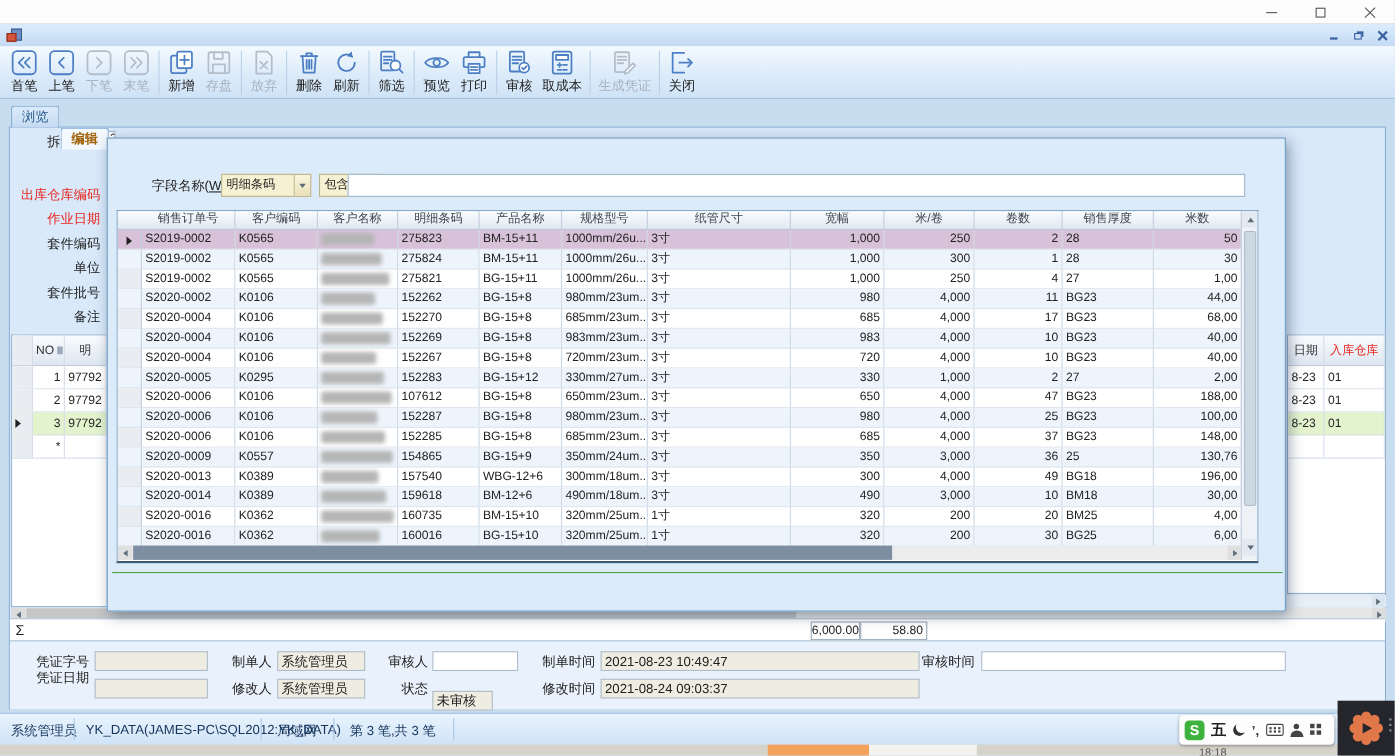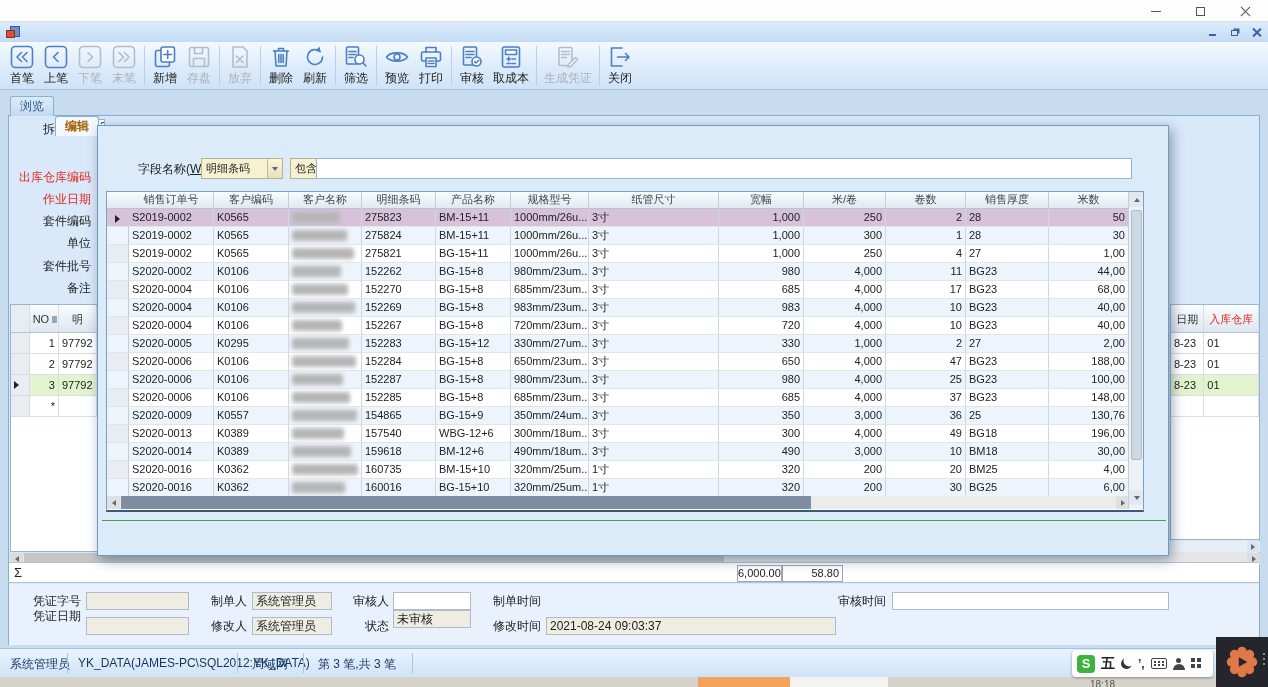--- a/index.html
+++ b/index.html
@@ -428,28 +428,29 @@
   </div>
 
   <div class="footer-form" id="footer-form">
       <span class="ff-label" style="left: 24px; width: 48px; top: 8px;">凭证字号</span>
       <span class="ff-field ro" style="left: 77px; width: 103px; top: 8px;"></span>
       <span class="ff-label" style="left: 190px; width: 48px; top: 8px;">制单人</span>
       <span class="ff-field ro" style="left: 243px; width: 80px; top: 8px;">系统管理员</span>
       <span class="ff-label" style="left: 332px; width: 48px; top: 8px;">审核人</span>
       <span class="ff-field" style="left: 384px; width: 78px; top: 8px;"></span>
       <span class="ff-label" style="left: 484px; width: 48px; top: 8px;">制单时间</span>
+      <span class="ff-field ro" style="left: 537px; width: 290px; top: 8px;">2021-08-23 10:49:47</span>
       <span class="ff-label" style="left: 829px; width: 48px; top: 8px;">审核时间</span>
       <span class="ff-field" style="left: 883px; width: 277px; top: 8px;"></span>
       <span class="ff-label" style="left: 24px; width: 48px; top: 23px;">凭证日期</span>
       <span class="ff-field ro" style="left: 77px; width: 103px; top: 33px;"></span>
       <span class="ff-label" style="left: 190px; width: 48px; top: 33px;">修改人</span>
       <span class="ff-field ro" style="left: 243px; width: 80px; top: 33px;">系统管理员</span>
       <span class="ff-label" style="left: 332px; width: 48px; top: 33px;">状态</span>
-      <span class="ff-field ro" style="left: 384px; width: 78px; top: 26px;">未审核</span>
+      <span class="ff-field ro" style="left: 384px; width: 55px; top: 44px;">未审核</span>
       <span class="ff-label" style="left: 484px; width: 48px; top: 33px;">修改时间</span>
       <span class="ff-field ro" style="left: 537px; width: 290px; top: 33px;">2021-08-24 09:03:37</span>
     </div>
 
   <div class="statusbar">
     <span style="left:10px">系统管理员</span>
     <i class="ssep" style="left:67px"></i>
     <span style="left:78px">YK_DATA(JAMES-PC\SQL2012:YK_DATA)</span>
     <i class="ssep" style="left:237px"></i>
     <span style="left:252px">局域网</span>
@@ -643,21 +644,21 @@
           <div class="gcell r" style="width:82px">1,000</div>
           <div class="gcell r" style="width:80px">2</div>
           <div class="gcell" style="width:83px">27</div>
           <div class="gcell r" style="width:80px">2,00</div>
         </div>
         <div class="grow">
           <div class="gcell gsel" style="width:22px"></div>
           <div class="gcell" style="width:85px">S2020-0006</div>
           <div class="gcell" style="width:75px">K0106</div>
           <div class="gcell" style="width:73px"><span class="blurblk" style="width:64px"></span></div>
-          <div class="gcell" style="width:74px">152284</div>
+          <div class="gcell" style="width:74px">107612</div>
           <div class="gcell" style="width:75px">BG-15+8</div>
           <div class="gcell" style="width:78px">650mm/23um...</div>
           <div class="gcell" style="width:130px">3寸</div>
           <div class="gcell r" style="width:85px">650</div>
           <div class="gcell r" style="width:82px">4,000</div>
           <div class="gcell r" style="width:80px">47</div>
           <div class="gcell" style="width:83px">BG23</div>
           <div class="gcell r" style="width:80px">188,00</div>
         </div>
         <div class="grow galt">

